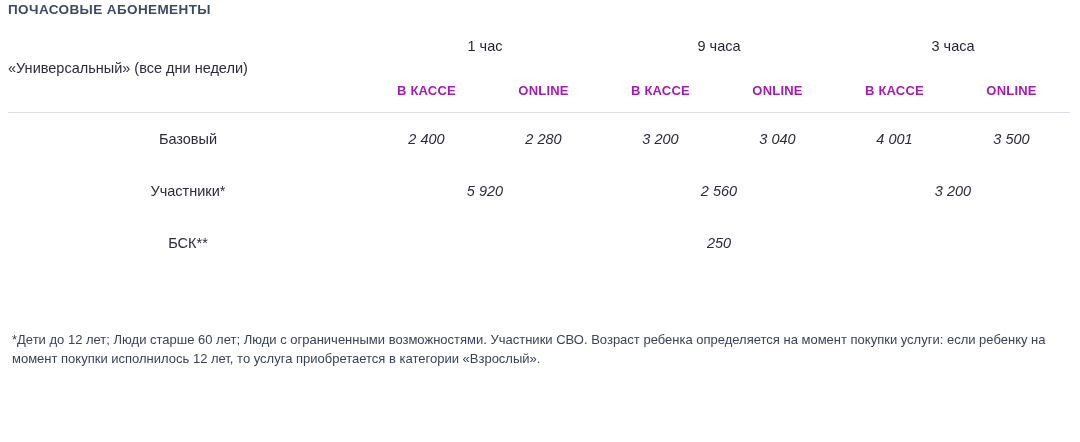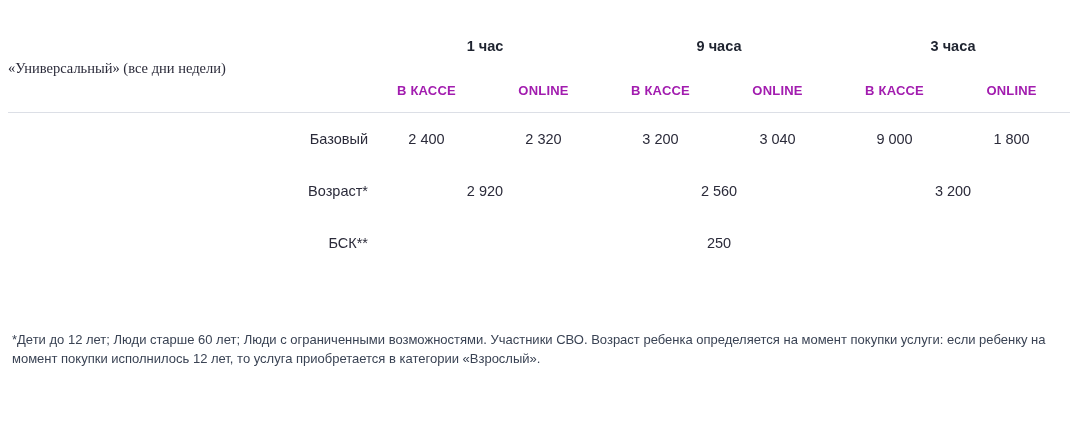--- a/index.html
+++ b/index.html
@@ -48,58 +48,58 @@
     border: 0;
   }
   .rowline {
     border-bottom: 1px solid #dcdfe6;
   }
   .topline {
     border-top: 1px solid #dcdfe6;
   }
   .rowname {
     width: 360px;
-    text-align: right;
+    text-align: center;
     padding-left: 22px;
     font-size: 14.5px;
     color: #2b2b3a;
     font-weight: normal;
   }
   .head-label {
     font-size: 14.5px;
     color: #2b2b3a;
     padding-left: 22px;
     text-align: left;
     vertical-align: middle;
     font-weight: normal;
-    font-family: Liberation Serif, serif;
   }
   .grp {
     font-size: 14.5px;
-    font-weight: bold;
+    font-weight: normal;
     color: #1f2430;
     text-align: center;
     height: 44px;
     vertical-align: middle;
   }
   .sub {
     font-size: 13px;
     font-weight: bold;
     color: #a21caf;
     text-align: center;
     height: 44px;
     vertical-align: middle;
     letter-spacing: 0.2px;
   }
   .val {
     font-size: 14.5px;
     text-align: center;
     color: #2b2b3a;
     height: 52px;
     vertical-align: middle;
+    font-style: italic;
   }
   .vdivider {
     border-left: 1px solid #dcdfe6;
   }
   .r-base td, .r-base th { height: 52px; }
   .r-disc td, .r-disc th { height: 52px; }
   .r-bsk td, .r-bsk th { height: 52px; }
   .notes {
     position: absolute;
     left: 4px;
@@ -114,20 +114,21 @@
   }
   .note + .note {
     margin-top: 18px;
   }
 </style>
 </head>
 <body>
 
 <div class="page">
 
+  <div class="section-title">ПОЧАСОВЫЕ АБОНЕМЕНТЫ</div>
 
   <div class="table-wrap">
     <table class="price">
       <colgroup>
         <col style="width:360px">
         <col style="width:117px">
         <col style="width:117px">
         <col style="width:117px">
         <col style="width:117px">
         <col style="width:117px">
@@ -146,29 +147,29 @@
           <th class="sub rowline">В КАССЕ</th>
           <th class="sub rowline">ONLINE</th>
           <th class="sub rowline">В КАССЕ</th>
           <th class="sub rowline">ONLINE</th>
         </tr>
       </thead>
       <tbody>
         <tr class="r-base">
           <td class="rowname rowline">Базовый</td>
           <td class="val rowline vdivider">2 400</td>
-          <td class="val rowline">2 320</td>
+          <td class="val rowline">2 280</td>
           <td class="val rowline">3 200</td>
           <td class="val rowline">3 040</td>
-          <td class="val rowline">9 000</td>
-          <td class="val rowline">1 800</td>
+          <td class="val rowline">4 001</td>
+          <td class="val rowline">3 500</td>
         </tr>
         <tr class="r-disc">
-          <td class="rowname rowline">Возраст*</td>
-          <td class="val rowline vdivider" colspan="2">2 920</td>
+          <td class="rowname rowline">Участники*</td>
+          <td class="val rowline vdivider" colspan="2">5 920</td>
           <td class="val rowline" colspan="2">2 560</td>
           <td class="val rowline" colspan="2">3 200</td>
         </tr>
         <tr class="r-bsk">
           <td class="rowname rowline">БСК**</td>
           <td class="val rowline vdivider" colspan="6">250</td>
         </tr>
       </tbody>
     </table>
   </div>

